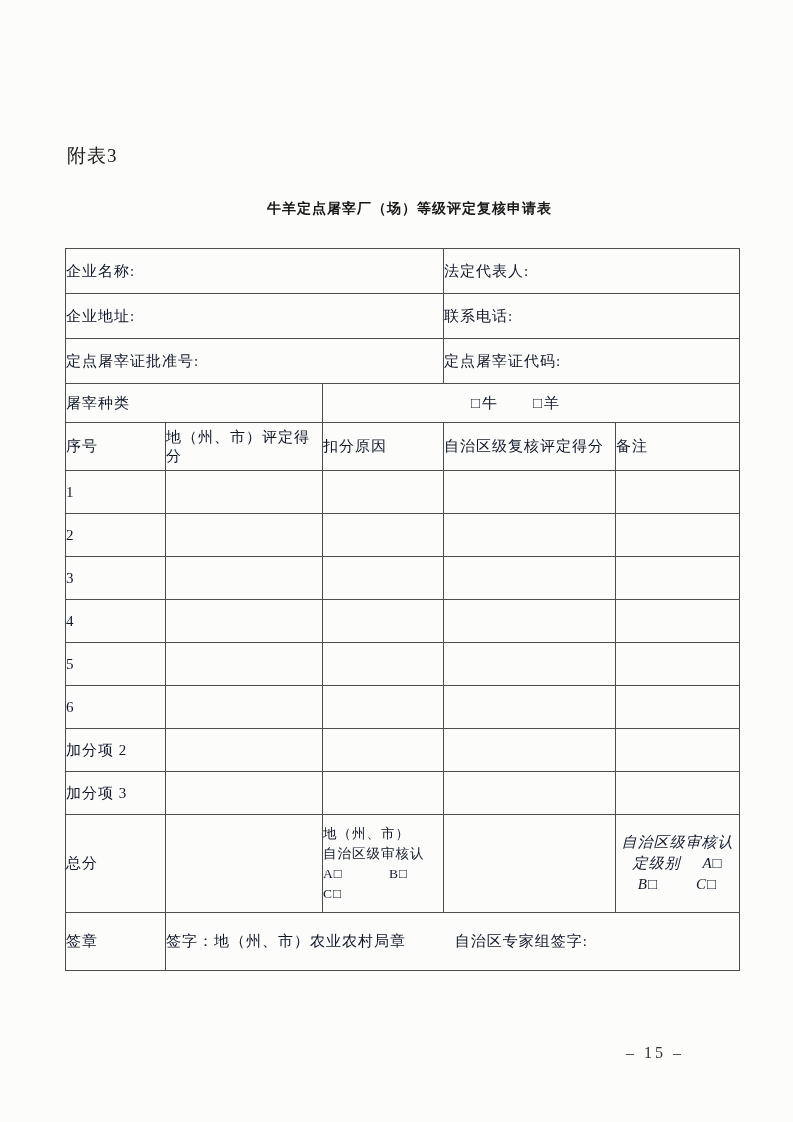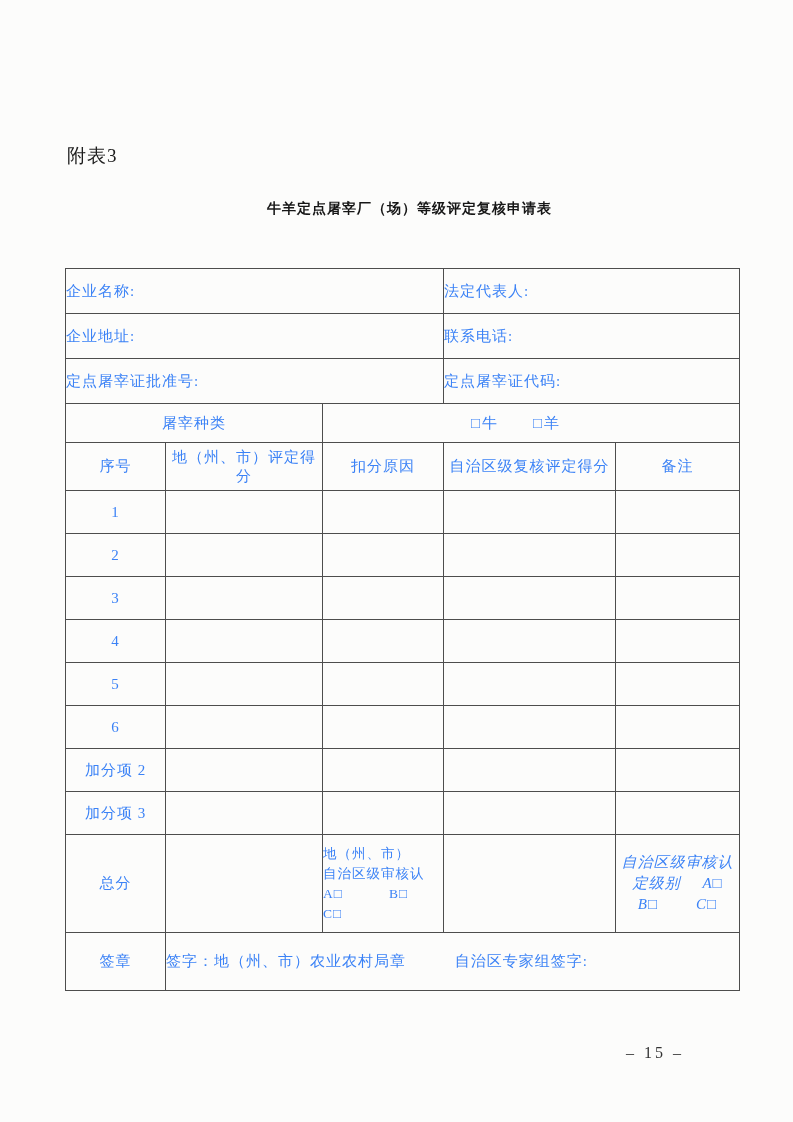--- a/index.html
+++ b/index.html
@@ -35,43 +35,43 @@
     text-align: center;
     font-family: "Liberation Sans", "DejaVu Sans", sans-serif;
     font-size: 14px;
     font-weight: bold;
     letter-spacing: 1px;
     color: #161616;
   }
   table.form {
     position: absolute;
     left: 65px;
-    top: 268px;
+    top: 248px;
     width: 674px;
     border-collapse: collapse;
     table-layout: fixed;
     font-size: 15px;
-    color: #3b82f6;
+    color: #0f172a;
     border-radius: 11px;
   }
   table.form td {
     border: 1px solid #4d4d4d;
     vertical-align: middle;
     padding: 0;
     overflow: hidden;
   }
   tr.r-info td { height: 44px; }
   tr.r-species td { height: 38px; }
   tr.r-head td { height: 47px; }
   tr.r-data td { height: 42px; }
   tr.r-total td { height: 97px; }
   tr.r-sign td { height: 57px; }
 
   td.lbl { text-align: left; padding-left: 12px; letter-spacing: 1px; }
-  td.c   { text-align: center; letter-spacing: 1px; }
+  td.c   { text-align: left; letter-spacing: 1px; }
   td.species-opts { text-align: center; padding-left: 36px; }
   td.species-opts span { margin-right: 30px; letter-spacing: 2px; }
 
   td.grade-city {
     text-align: left;
     padding: 5px 4px 5px 8px;
     font-size: 13.5px;
     line-height: 20px;
     vertical-align: middle;
     letter-spacing: 1px;

